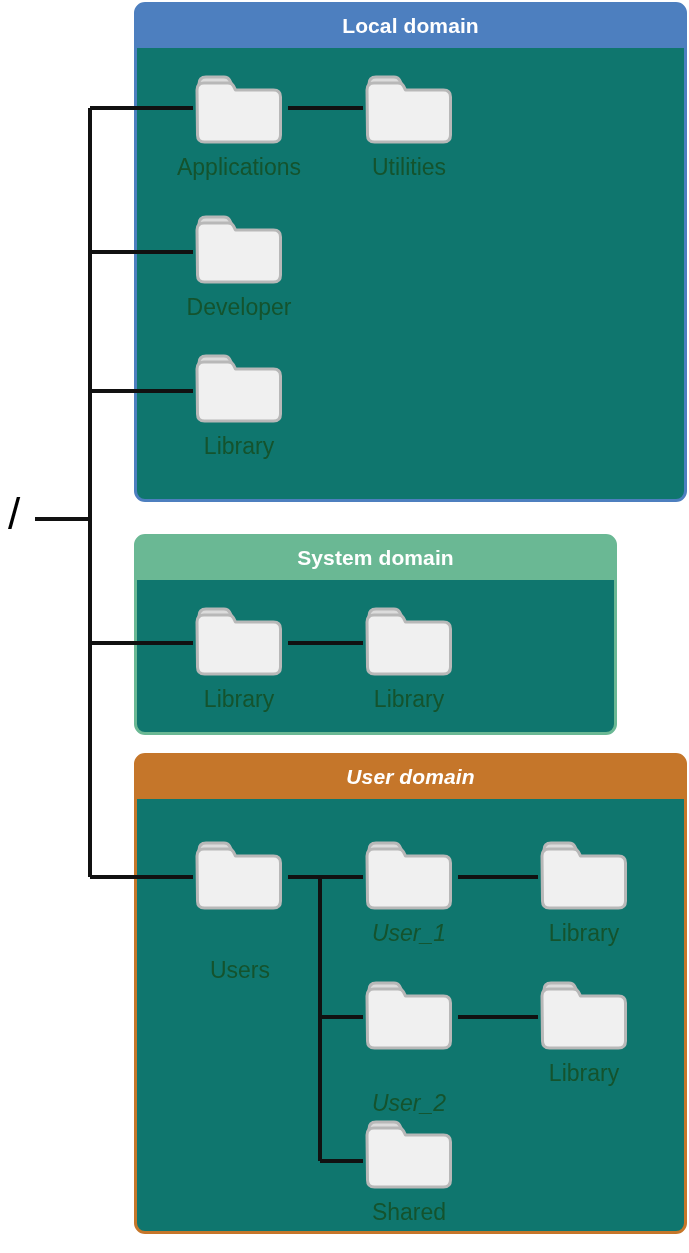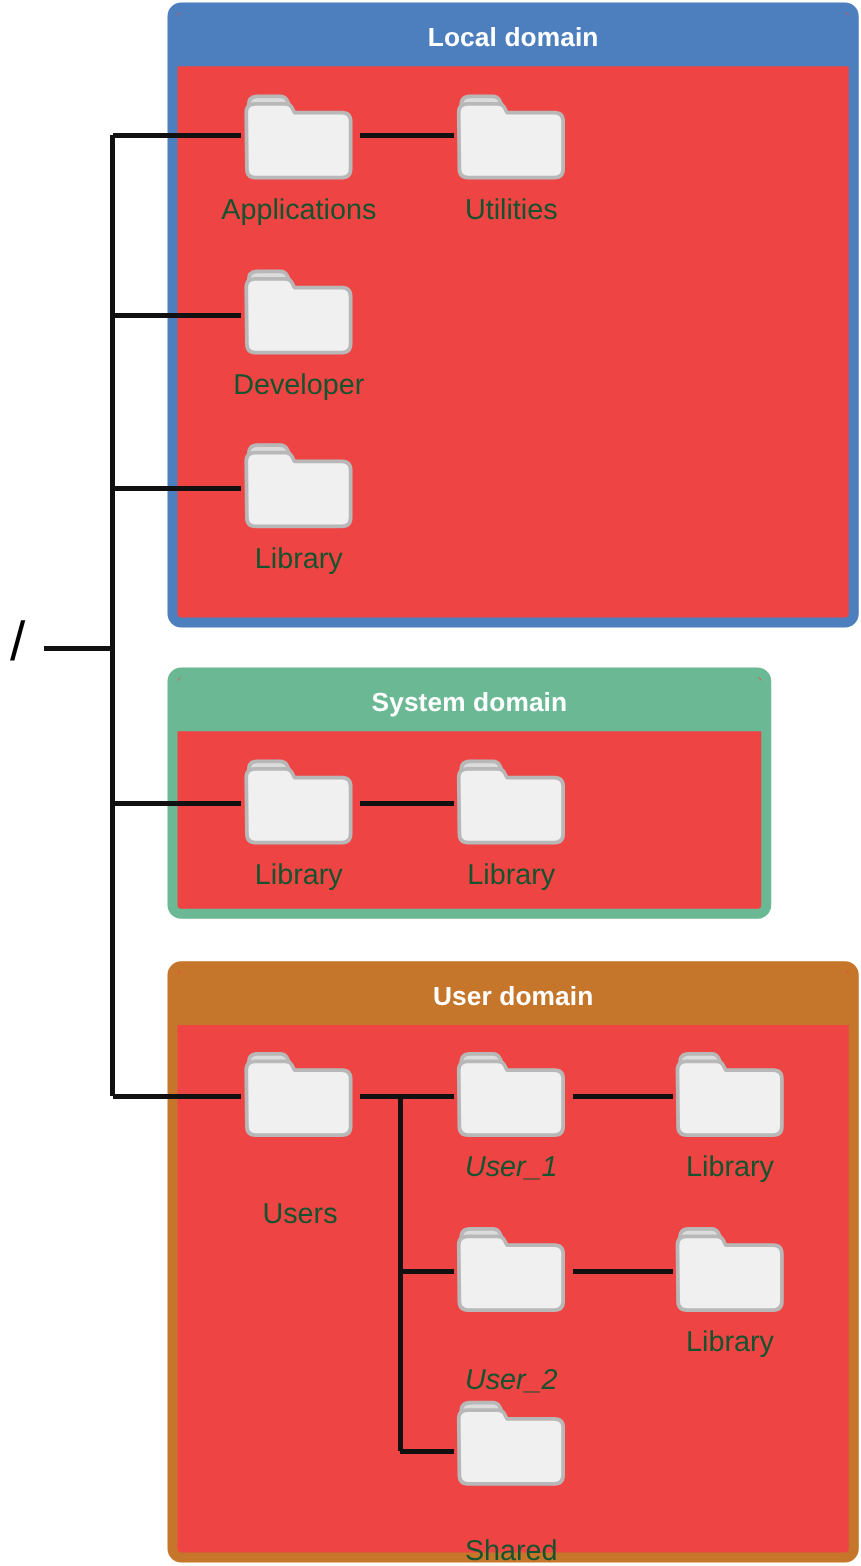--- a/index.html
+++ b/index.html
@@ -21,22 +21,22 @@
     position: absolute;
     left: 0;
     top: 0;
     width: 689px;
     height: 1253px;
   }
   .domain-box {
     position: absolute;
     box-sizing: border-box;
     border-radius: 11px;
-    background: #ef4444;
-    border: 8px solid #14b8a6;
+    background: #0f766e;
+    border: 3px solid #14b8a6;
   }
   .domain-header {
     position: absolute;
     left: -2px;
     top: -2px;
     right: -2px;
     height: 45px;
     box-sizing: border-box;
     border-radius: 11px 11px 0 0;
     color: #ffffff;
@@ -77,21 +77,21 @@
 
 <div id="canvas">
 
   <div id="boxes">
       <div class="domain-box" style="left: 134px; top: 2px; width: 553px; height: 500px; border-color: rgb(77, 127, 191);">
         <div class="domain-header" style="background: rgb(77, 127, 191);">Local domain</div>
       </div>
       <div class="domain-box" style="left: 134px; top: 534px; width: 483px; height: 201px; border-color: rgb(106, 184, 148);">
         <div class="domain-header" style="background: rgb(106, 184, 148);">System domain</div>
       </div>
-      <div class="domain-box" style="left: 134px; top: 769px; width: 553px; height: 481px; border-color: rgb(197, 118, 42);">
+      <div class="domain-box" style="left: 134px; top: 753px; width: 553px; height: 481px; border-color: rgb(197, 118, 42); font-style: italic;">
         <div class="domain-header" style="background: rgb(197, 118, 42);">User domain</div>
       </div>
     </div>
 
   <svg class="layer" id="lines" viewBox="0 0 689 1253" preserveAspectRatio="none">
       <line x1="35" y1="519" x2="90" y2="519" stroke="#111111" stroke-width="4" shape-rendering="crispEdges"></line>
       <line x1="90" y1="108" x2="90" y2="877" stroke="#111111" stroke-width="4" shape-rendering="crispEdges"></line>
       <line x1="90" y1="108" x2="193" y2="108" stroke="#111111" stroke-width="4" shape-rendering="crispEdges"></line>
       <line x1="90" y1="252" x2="193" y2="252" stroke="#111111" stroke-width="4" shape-rendering="crispEdges"></line>
       <line x1="90" y1="391" x2="193" y2="391" stroke="#111111" stroke-width="4" shape-rendering="crispEdges"></line>
@@ -160,18 +160,18 @@
       <div class="node-label italic" style="left: 299px; top: 1092px;">User_2</div>
       <div class="folder-wrap" style="left: 538px; top: 974px;"><svg width="92" height="76" viewBox="0 0 92 76">
           <path d="M6 16 q0 -7 7 -7 h18 q4 0 5.5 3 l2.5 5 h-33 z" fill="#dcdcdc" stroke="#b8b8b8" stroke-width="3" stroke-linejoin="round"></path>
           <path d="M4 22 q0 -7 7 -7 h24 q4 0 5.5 3 l2 4 h38 q7 0 7 7 v38 q0 7 -7 7 h-69 q-7 0 -7 -7 z" fill="#f0f0f0" stroke="#b8b8b8" stroke-width="3" stroke-linejoin="round"></path>
         </svg></div>
       <div class="node-label" style="left: 474px; top: 1062px;">Library</div>
       <div class="folder-wrap" style="left: 363px; top: 1113px;"><svg width="92" height="76" viewBox="0 0 92 76">
           <path d="M6 16 q0 -7 7 -7 h18 q4 0 5.5 3 l2.5 5 h-33 z" fill="#dcdcdc" stroke="#b8b8b8" stroke-width="3" stroke-linejoin="round"></path>
           <path d="M4 22 q0 -7 7 -7 h24 q4 0 5.5 3 l2 4 h38 q7 0 7 7 v38 q0 7 -7 7 h-69 q-7 0 -7 -7 z" fill="#f0f0f0" stroke="#b8b8b8" stroke-width="3" stroke-linejoin="round"></path>
         </svg></div>
-      <div class="node-label" style="left: 299px; top: 1201px; margin-top: 28px;">Shared</div>
+      <div class="node-label" style="left: 299px; top: 1201px;">Shared</div>
     </div>
 
   <div class="root-slash" id="root-slash" style="left: 8px; top: 492px;">/</div>
 
 </div>
 
 </body></html>

